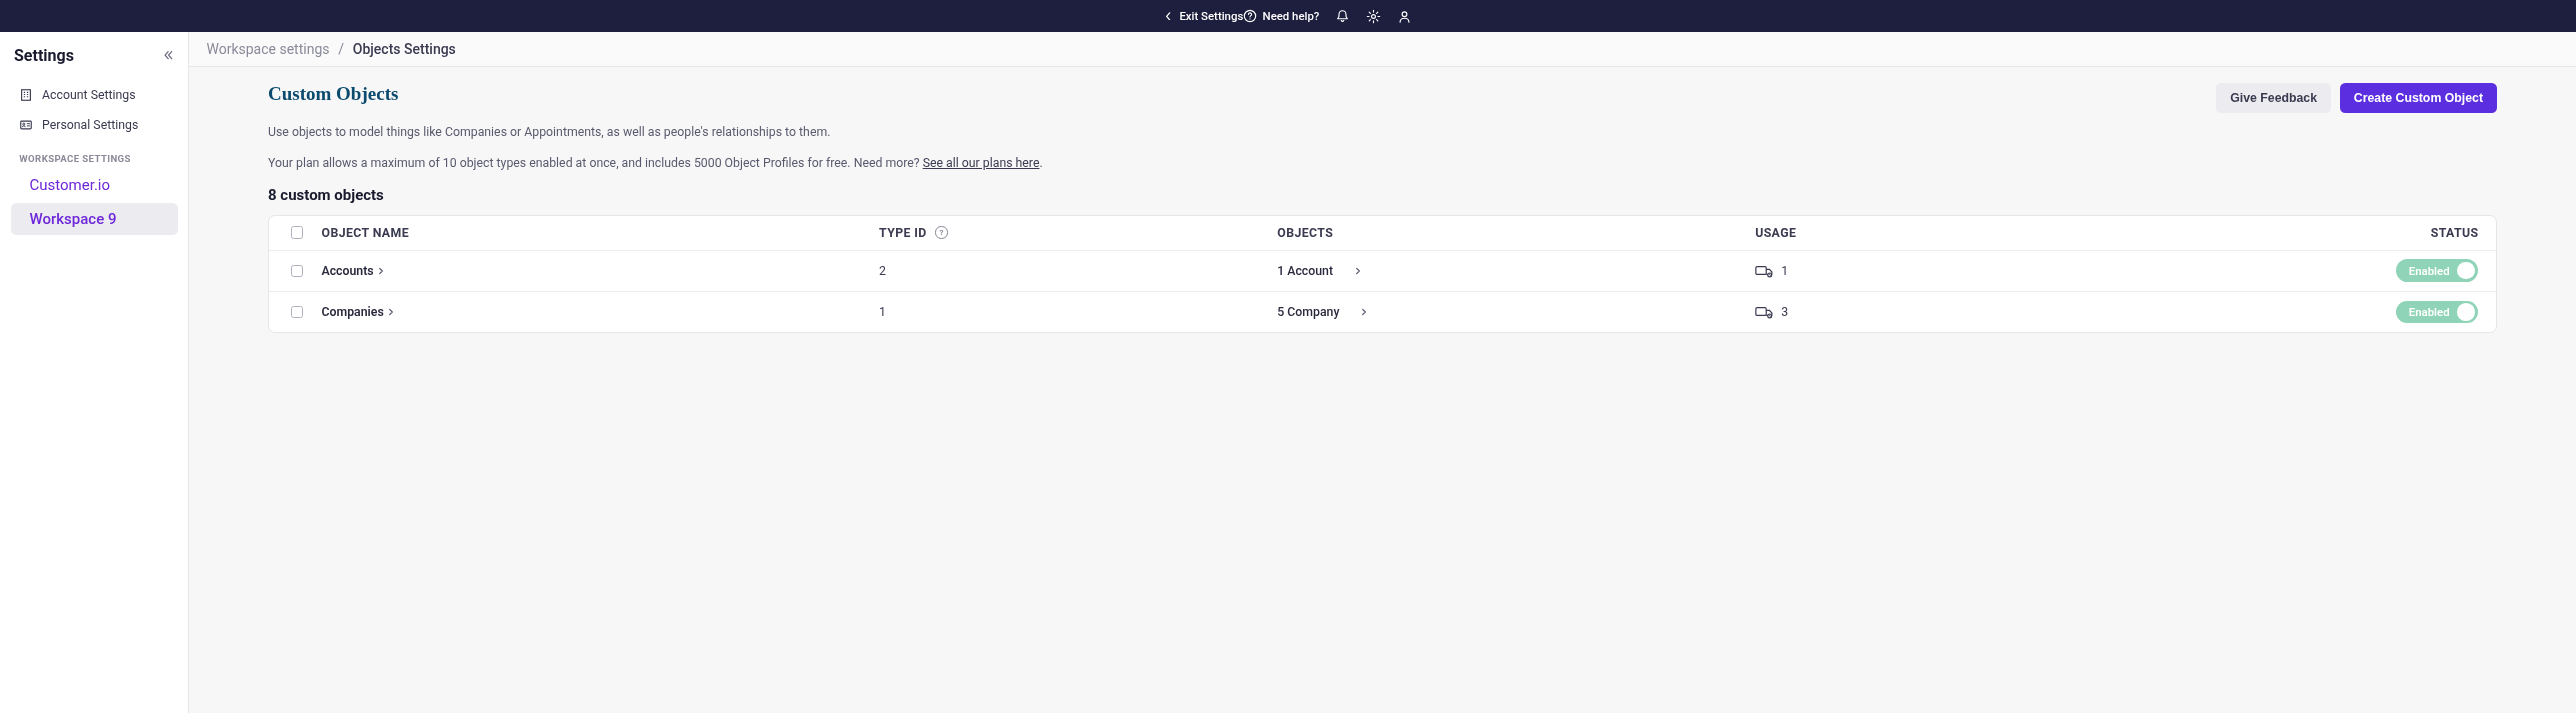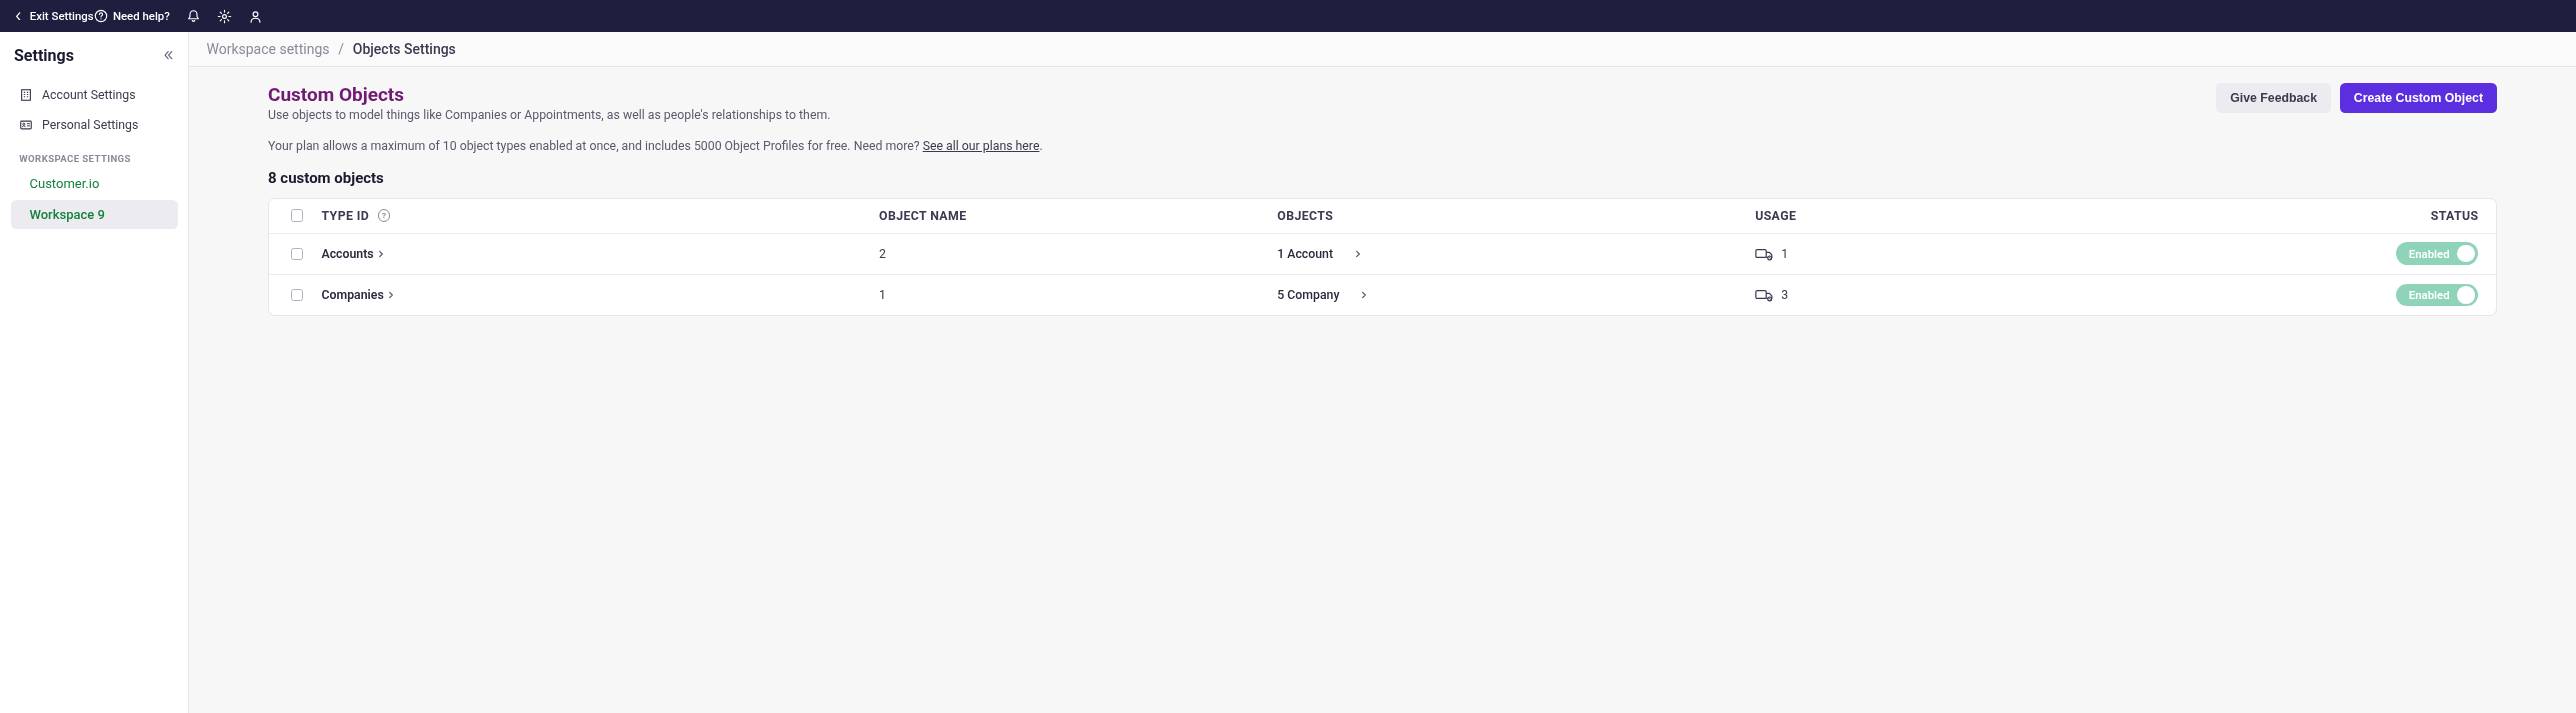--- a/index.html
+++ b/index.html
@@ -6,21 +6,21 @@
 body { font-family: -apple-system, BlinkMacSystemFont, "Segoe UI", Roboto, sans-serif; background: #f7f7f8; color: #1a1a2e; }
 
 
 .topbar {
   background: #1e1e3f;
   color: #fff;
   height: 32px;
   display: flex;
   align-items: center;
   padding: 0 14px;
-  justify-content: flex-start;
+  justify-content: center;
 }
 .topbar-left { display: flex; align-items: center; gap: 7px; font-size: 11.4px; font-weight: 500; cursor: pointer; }
 .topbar-right { display: flex; align-items: center; gap: 16px; }
 .topbar-help { display: flex; align-items: center; gap: 5.3px; font-size: 11.4px; font-weight: 500; cursor: pointer; }
 .topbar .icon-btn { cursor: pointer; display: flex; align-items: center; }
 
 
 .layout { display: flex; height: calc(100vh - 32px); }
 
 
@@ -29,35 +29,35 @@
   background: #fff;
   border-right: 0.9px solid #e5e5ea;
   padding: 14px 10.5px;
   flex-shrink: 0;
 }
 .sidebar-header { display: flex; justify-content: space-between; align-items: center; margin-bottom: 16px; padding: 0 3.5px; }
 .sidebar-title { font-size: 16px; font-weight: 700; color: #1a1a2e; }
 .collapse-btn { cursor: pointer; color: #6b6b80; }
 .sidebar-item { display: flex; align-items: center; gap: 8.8px; padding: 7px 8.8px; font-size: 12.3px; color: #3a3a50; border-radius: 5.3px; cursor: pointer; margin-bottom: 1.8px; }
 .sidebar-section-label { font-size: 9.6px; font-weight: 700; letter-spacing: 0.4px; color: #8a8a99; padding: 12.3px 8.8px 5.3px; }
-.sidebar-subitem { padding: 7px 8.8px 7px 19px; font-size: 13px; color: #15803d; border-radius: 5.3px; cursor: pointer; margin-bottom: 1.8px; }
+.sidebar-subitem { padding: 7px 8.8px 7px 19px; font-size: 15px; color: #6d28d9; border-radius: 5.3px; cursor: pointer; margin-bottom: 1.8px; }
 .sidebar-subitem.active { background: #ececf0; font-weight: 500; }
 
 
 .main { flex: 1; display: flex; flex-direction: column; background: #f7f7f8; }
 
 
 .breadcrumb { padding: 8.8px 17.5px; font-size: 14px; color: #8a8a99; border-bottom: 0.9px solid #e5e5ea; background: #fafafb; }
 .breadcrumb .sep { margin: 0 5.3px; color: #8a8a99; }
 .breadcrumb .current { color: #3a3a50; font-weight: 500; }
 
 
 .content { padding: 16px 79px 35px; flex: 1; overflow: auto; }
 .content-header { display: flex; justify-content: space-between; align-items: flex-start; margin-bottom: 3.5px; }
-.page-title { font-size: 19px; font-weight: 700; color: #701a75; margin-bottom: 2px; }
+.page-title { font-size: 19px; font-weight: 700; color: #0c4a6e; margin-bottom: 20px; font-family: Liberation Serif, serif; }
 .page-subtitle { font-size: 12.3px; color: #5a5a6e; }
 .header-actions { display: flex; gap: 8.8px; align-items: center; }
 .btn { padding: 8px 14px; border-radius: 5.3px; font-size: 12.3px; font-weight: 600; border: none; cursor: pointer; }
 .btn-secondary { background: #ececf0; color: #3a3a50; }
 .btn-primary { background: #5b2ee0; color: #fff; }
 
 .plan-note { font-size: 12.3px; color: #5a5a6e; margin: 17.5px 0 16px; }
 .plan-note a { color: #3a3a50; text-decoration: underline; cursor: pointer; }
 
 .subheading { font-size: 15px; font-weight: 700; color: #1a1a2e; margin-bottom: 10.5px; }
@@ -190,25 +190,25 @@
       </div>
 
       <div class="subheading">8 custom objects</div>
 
       <div class="table-card">
 
         <div class="table-row header">
           <div class="cell chk">
               <div class="chk-box"></div>
             </div>
+          <div class="cell">OBJECT NAME</div>
           <div class="cell">
             <span>TYPE ID</span>
             <span class="help-mark">?</span>
           </div>
-          <div class="cell">OBJECT NAME</div>
           <div class="cell">OBJECTS</div>
           <div class="cell">USAGE</div>
           <div class="cell status">STATUS</div>
         </div>
 
         <div class="table-row">
           <div class="cell chk">
               <div class="chk-box"></div>
             </div>
           <div class="cell">

